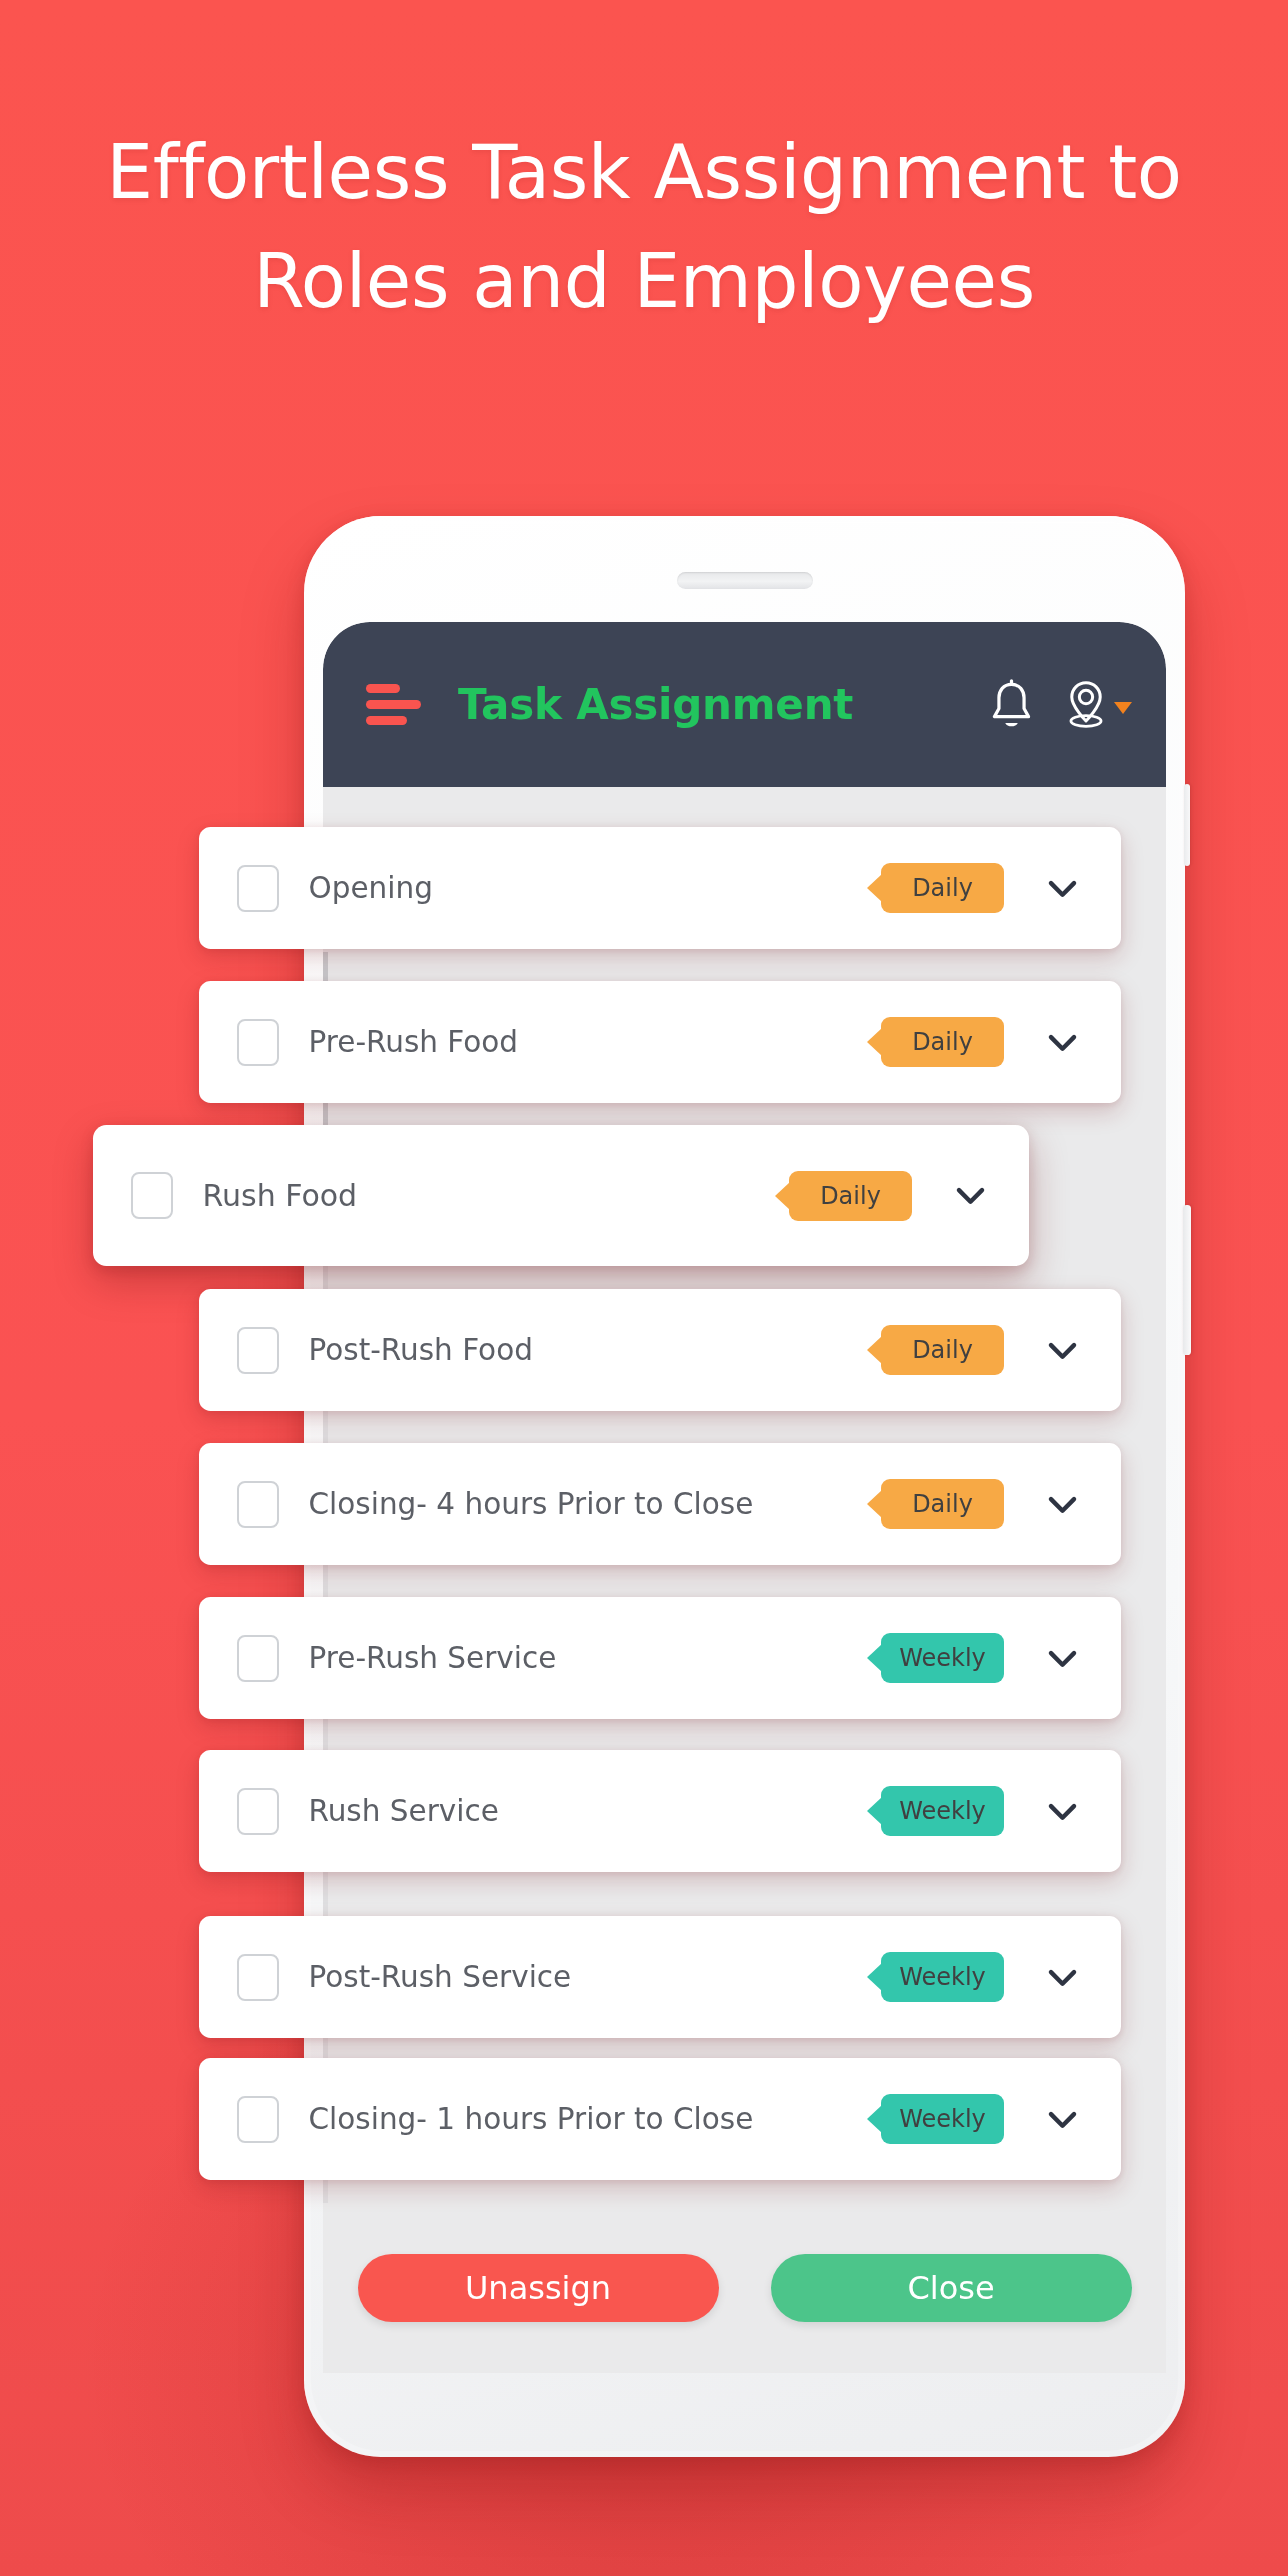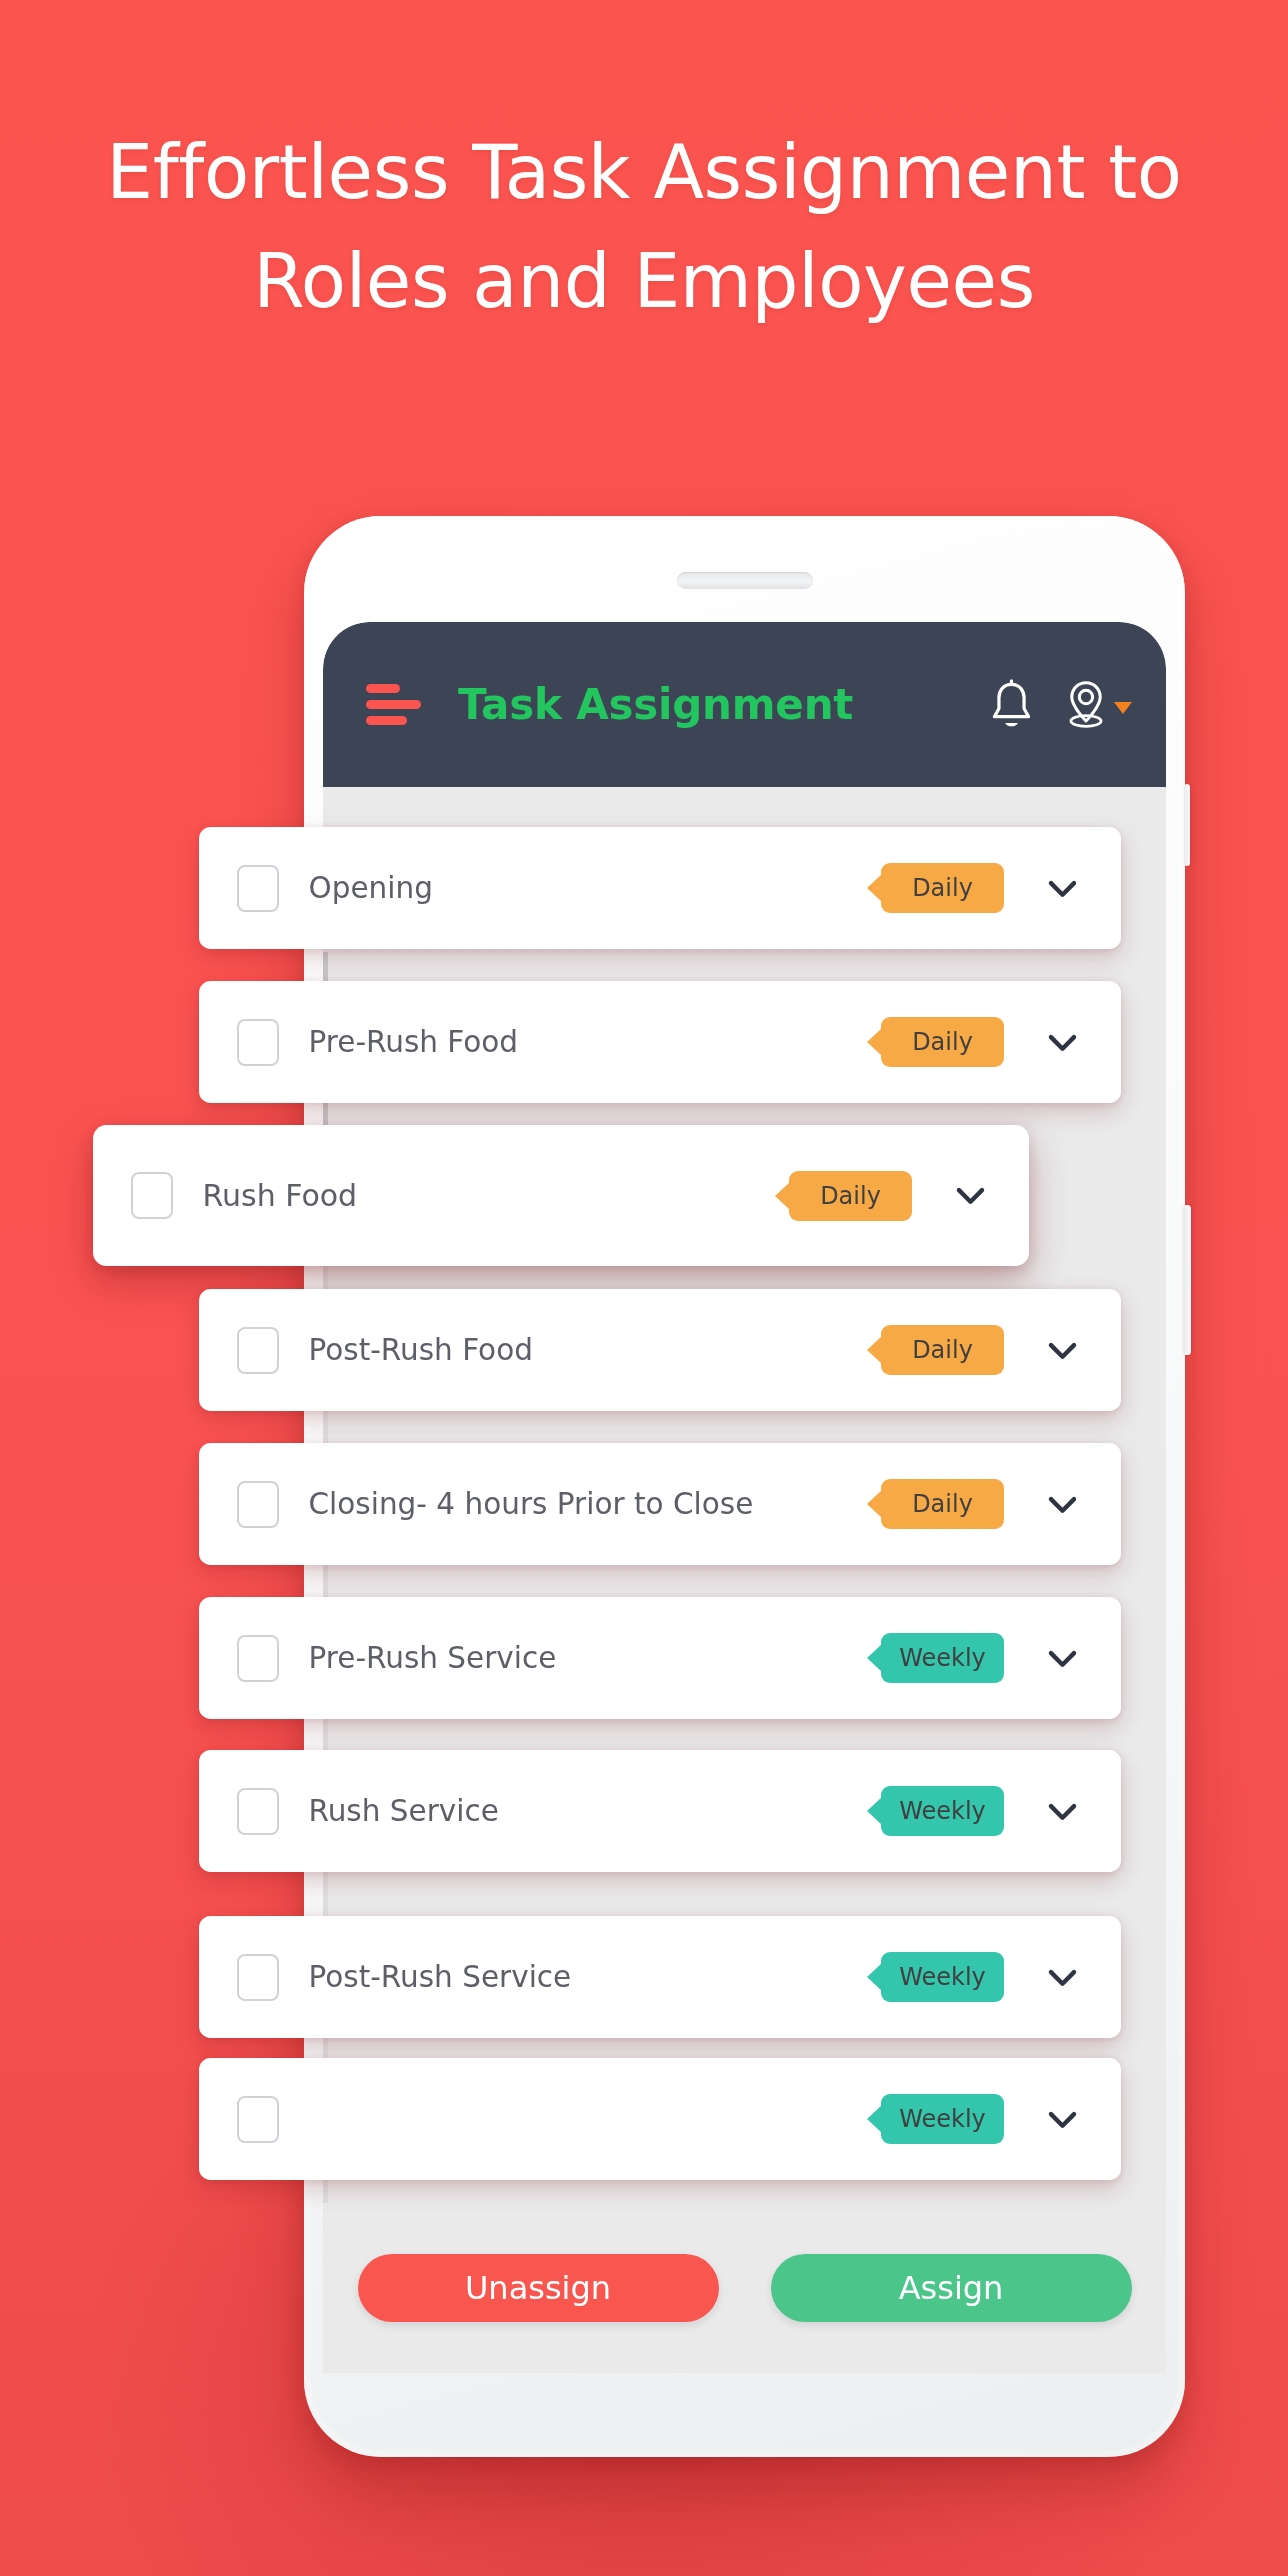--- a/index.html
+++ b/index.html
@@ -271,21 +271,21 @@
         </span>
       </div>
     </div>
 
     <div class="screen-body">
       <div class="scroll-track"></div>
       <div class="scroll-thumb"></div>
 
       <div class="actions">
         <button class="btn unassign">Unassign</button>
-        <button class="btn assign">Assign</button>
+        <button class="btn assign">Close</button>
       </div>
     </div>
   </div>
 </div>
 
 <div class="cards-layer" id="cards-layer">
     <div class="task-card" style="left: 199px; width: 922px; top: 827px;">
       <div class="checkbox"></div>
       <div class="task-name">Opening</div>
       <div class="tag daily">
@@ -360,20 +360,21 @@
       <div class="task-name">Post-Rush Service</div>
       <div class="tag weekly">
         <span class="tag-label">Weekly</span>
       </div>
       <span class="chevron"><svg width="39" height="39" viewBox="0 0 44 44" fill="none">
           <path d="M9 16 L22 29 L35 16" stroke="#2E3442" stroke-width="5" stroke-linecap="round" stroke-linejoin="round"></path>
         </svg></span>
     </div>
     <div class="task-card" style="left: 199px; width: 922px; top: 2058px;">
       <div class="checkbox"></div>
+      <div class="task-name">Closing- 1 hours Prior to Close</div>
       <div class="tag weekly">
         <span class="tag-label">Weekly</span>
       </div>
       <span class="chevron"><svg width="39" height="39" viewBox="0 0 44 44" fill="none">
           <path d="M9 16 L22 29 L35 16" stroke="#2E3442" stroke-width="5" stroke-linecap="round" stroke-linejoin="round"></path>
         </svg></span>
     </div>
   </div>
 
 

